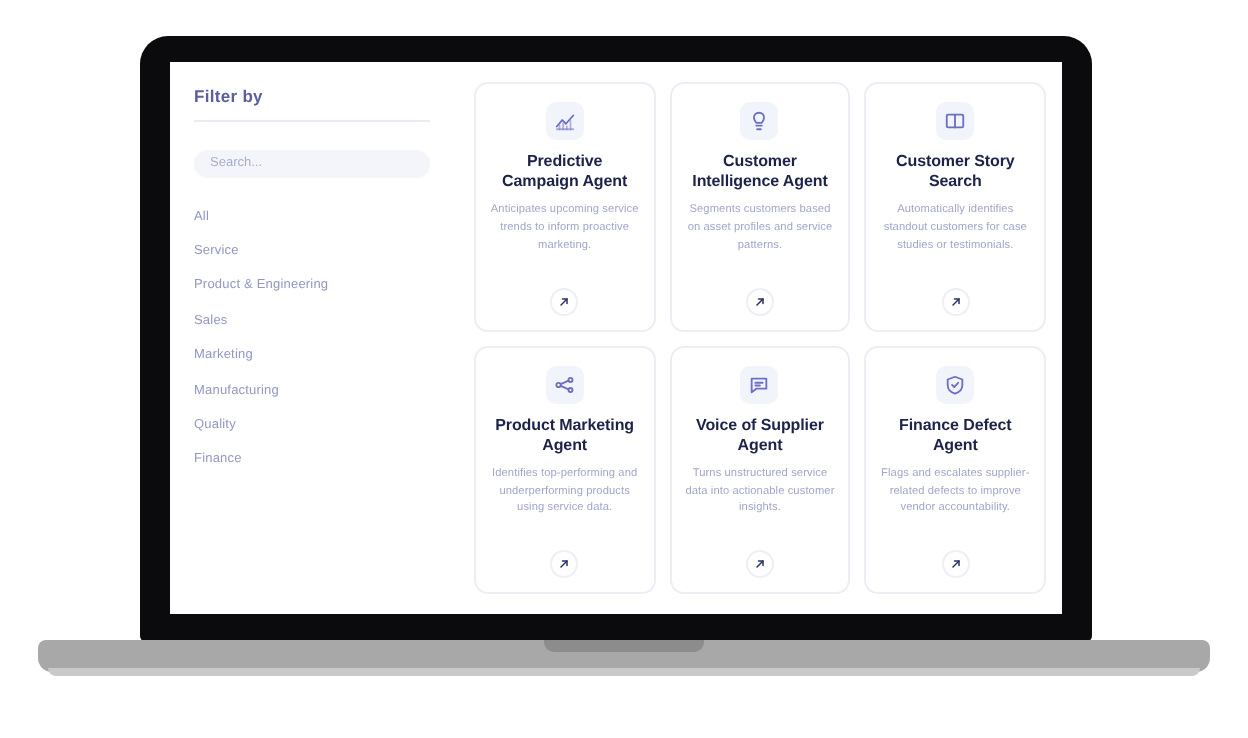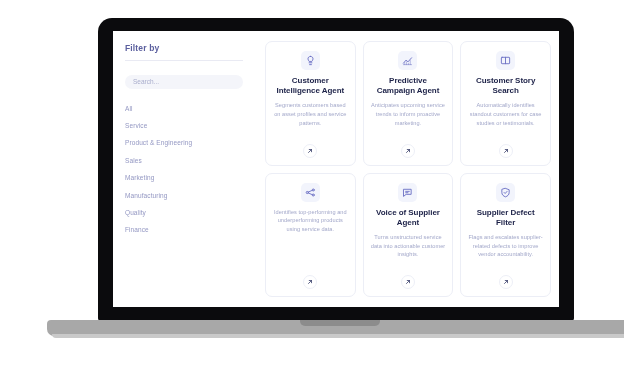--- a/index.html
+++ b/index.html
@@ -10,21 +10,21 @@
     background: #ffffff;
     font-family: "Liberation Sans", sans-serif;
     overflow: hidden;
     position: relative;
   }
 
   
   .laptop {
     position: absolute;
     left: 0; top: 0;
-    width: 549px; height: 369px; margin-left: 28px;
+    width: 549px; height: 369px;
   }
 
   .laptop-lid {
     position: absolute;
     left: 70px;
     top: 18px;
     width: 476px;
     height: 303px;
     background: #0b0b0d;
     border-radius: 14px 14px 3px 3px;
@@ -210,45 +210,45 @@
           <li class="filter-item">Finance</li>
         </ul>
       </aside>
 
       <main class="content">
         <div class="card-grid">
 
           <div class="card">
             <div class="card-icon">
               <svg viewBox="0 0 24 24" fill="none" stroke="#6b70c4" stroke-width="2" stroke-linecap="round" stroke-linejoin="round">
+                <path d="M3 18 L9 11 L13 15 L21 6"></path>
+                <path d="M3 21 L21 21" opacity="0.55"></path>
+                <path d="M6 21 L6 17 M10 21 L10 15 M14 21 L14 18 M18 21 L18 12" opacity="0.5"></path>
+              </svg>
+            </div>
+            <div class="card-title">Predictive Campaign Agent</div>
+            <div class="card-desc">Anticipates upcoming service trends to inform proactive marketing.</div>
+            <div class="card-action">
+              <svg viewBox="0 0 24 24" fill="none" stroke="#2b3160" stroke-width="3" stroke-linecap="round" stroke-linejoin="round">
+                <path d="M6 18 L18 6"></path>
+                  <path d="M9 6 L18 6 L18 15"></path>
+              </svg>
+            </div>
+          </div>
+
+          <div class="card">
+            <div class="card-icon">
+              <svg viewBox="0 0 24 24" fill="none" stroke="#6b70c4" stroke-width="2" stroke-linecap="round" stroke-linejoin="round">
                 <path d="M9 17 L15 17"></path>
                   <path d="M10 21 L14 21"></path>
                 <path d="M12 3 C8.5 3 6.5 5.5 6.5 8.5 C6.5 11 8 12.5 9 14 L15 14 C16 12.5 17.5 11 17.5 8.5 C17.5 5.5 15.5 3 12 3 Z"></path>
               </svg>
             </div>
             <div class="card-title">Customer Intelligence Agent</div>
             <div class="card-desc">Segments customers based on asset profiles and service patterns.</div>
-            <div class="card-action">
-              <svg viewBox="0 0 24 24" fill="none" stroke="#2b3160" stroke-width="3" stroke-linecap="round" stroke-linejoin="round">
-                <path d="M6 18 L18 6"></path>
-                  <path d="M9 6 L18 6 L18 15"></path>
-              </svg>
-            </div>
-          </div>
-
-          <div class="card">
-            <div class="card-icon">
-              <svg viewBox="0 0 24 24" fill="none" stroke="#6b70c4" stroke-width="2" stroke-linecap="round" stroke-linejoin="round">
-                <path d="M3 18 L9 11 L13 15 L21 6"></path>
-                <path d="M3 21 L21 21" opacity="0.55"></path>
-                <path d="M6 21 L6 17 M10 21 L10 15 M14 21 L14 18 M18 21 L18 12" opacity="0.5"></path>
-              </svg>
-            </div>
-            <div class="card-title">Predictive Campaign Agent</div>
-            <div class="card-desc">Anticipates upcoming service trends to inform proactive marketing.</div>
             <div class="card-action">
               <svg viewBox="0 0 24 24" fill="none" stroke="#2b3160" stroke-width="3" stroke-linecap="round" stroke-linejoin="round">
                 <path d="M6 18 L18 6"></path>
                   <path d="M9 6 L18 6 L18 15"></path>
               </svg>
             </div>
           </div>
 
           <div class="card">
             <div class="card-icon">
@@ -270,20 +270,21 @@
           <div class="card">
             <div class="card-icon">
               <svg viewBox="0 0 24 24" fill="none" stroke="#6b70c4" stroke-width="2" stroke-linecap="round" stroke-linejoin="round">
                 <circle cx="5" cy="12" r="2.4"></circle>
                 <circle cx="18" cy="6.5" r="2.2"></circle>
                 <circle cx="18" cy="17.5" r="2.2"></circle>
                 <path d="M7.3 11 L15.9 7.2"></path>
                   <path d="M7.3 13 L15.9 16.8"></path>
               </svg>
             </div>
+            <div class="card-title">Product Marketing Agent</div>
             <div class="card-desc">Identifies top-performing and underperforming products using service data.</div>
             <div class="card-action">
               <svg viewBox="0 0 24 24" fill="none" stroke="#2b3160" stroke-width="3" stroke-linecap="round" stroke-linejoin="round">
                 <path d="M6 18 L18 6"></path>
                   <path d="M9 6 L18 6 L18 15"></path>
               </svg>
             </div>
           </div>
 
           <div class="card">
@@ -303,21 +304,21 @@
             </div>
           </div>
 
           <div class="card">
             <div class="card-icon">
               <svg viewBox="0 0 24 24" fill="none" stroke="#6b70c4" stroke-width="2" stroke-linecap="round" stroke-linejoin="round">
                 <path d="M12 3 L20 6 V12 C20 17 16.4 20 12 21.5 C7.6 20 4 17 4 12 V6 Z"></path>
                 <path d="M8.8 11.8 L11.2 14.2 L15.4 9.6"></path>
               </svg>
             </div>
-            <div class="card-title">Supplier Defect Filter</div>
+            <div class="card-title">Finance Defect Agent</div>
             <div class="card-desc">Flags and escalates supplier-related defects to improve vendor accountability.</div>
             <div class="card-action">
               <svg viewBox="0 0 24 24" fill="none" stroke="#2b3160" stroke-width="3" stroke-linecap="round" stroke-linejoin="round">
                 <path d="M6 18 L18 6"></path>
                   <path d="M9 6 L18 6 L18 15"></path>
               </svg>
             </div>
           </div>
 
         </div>

